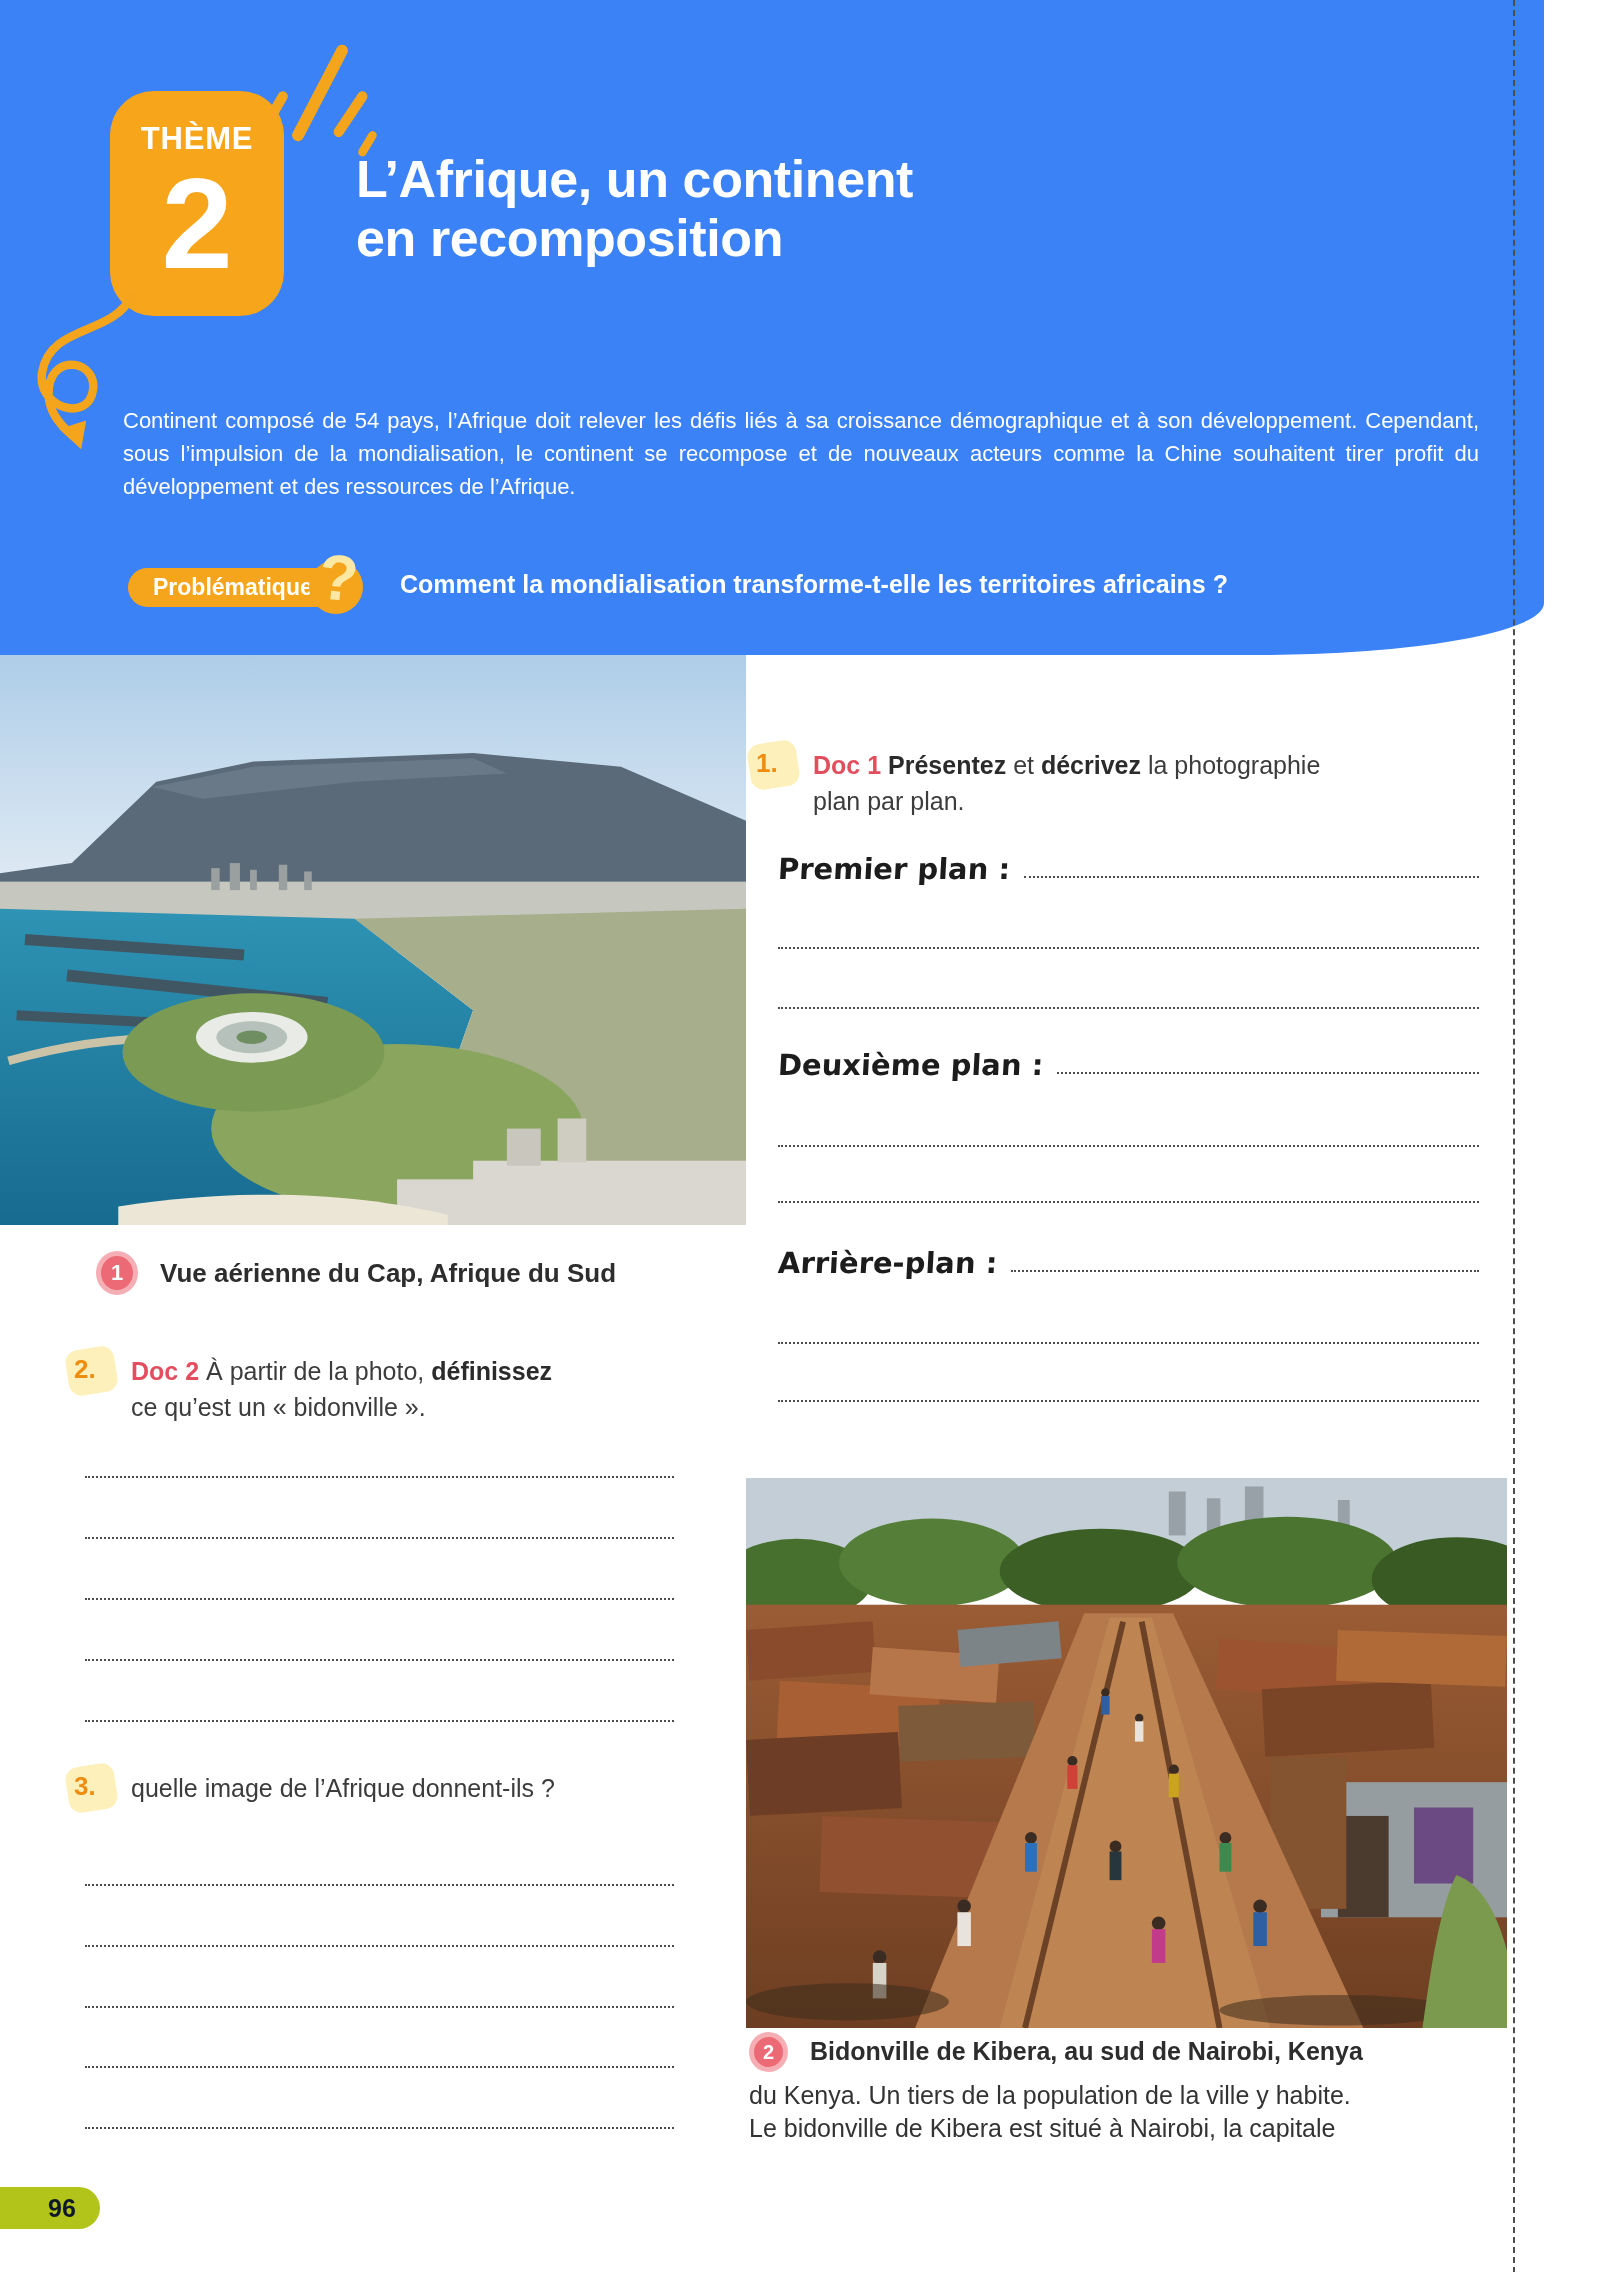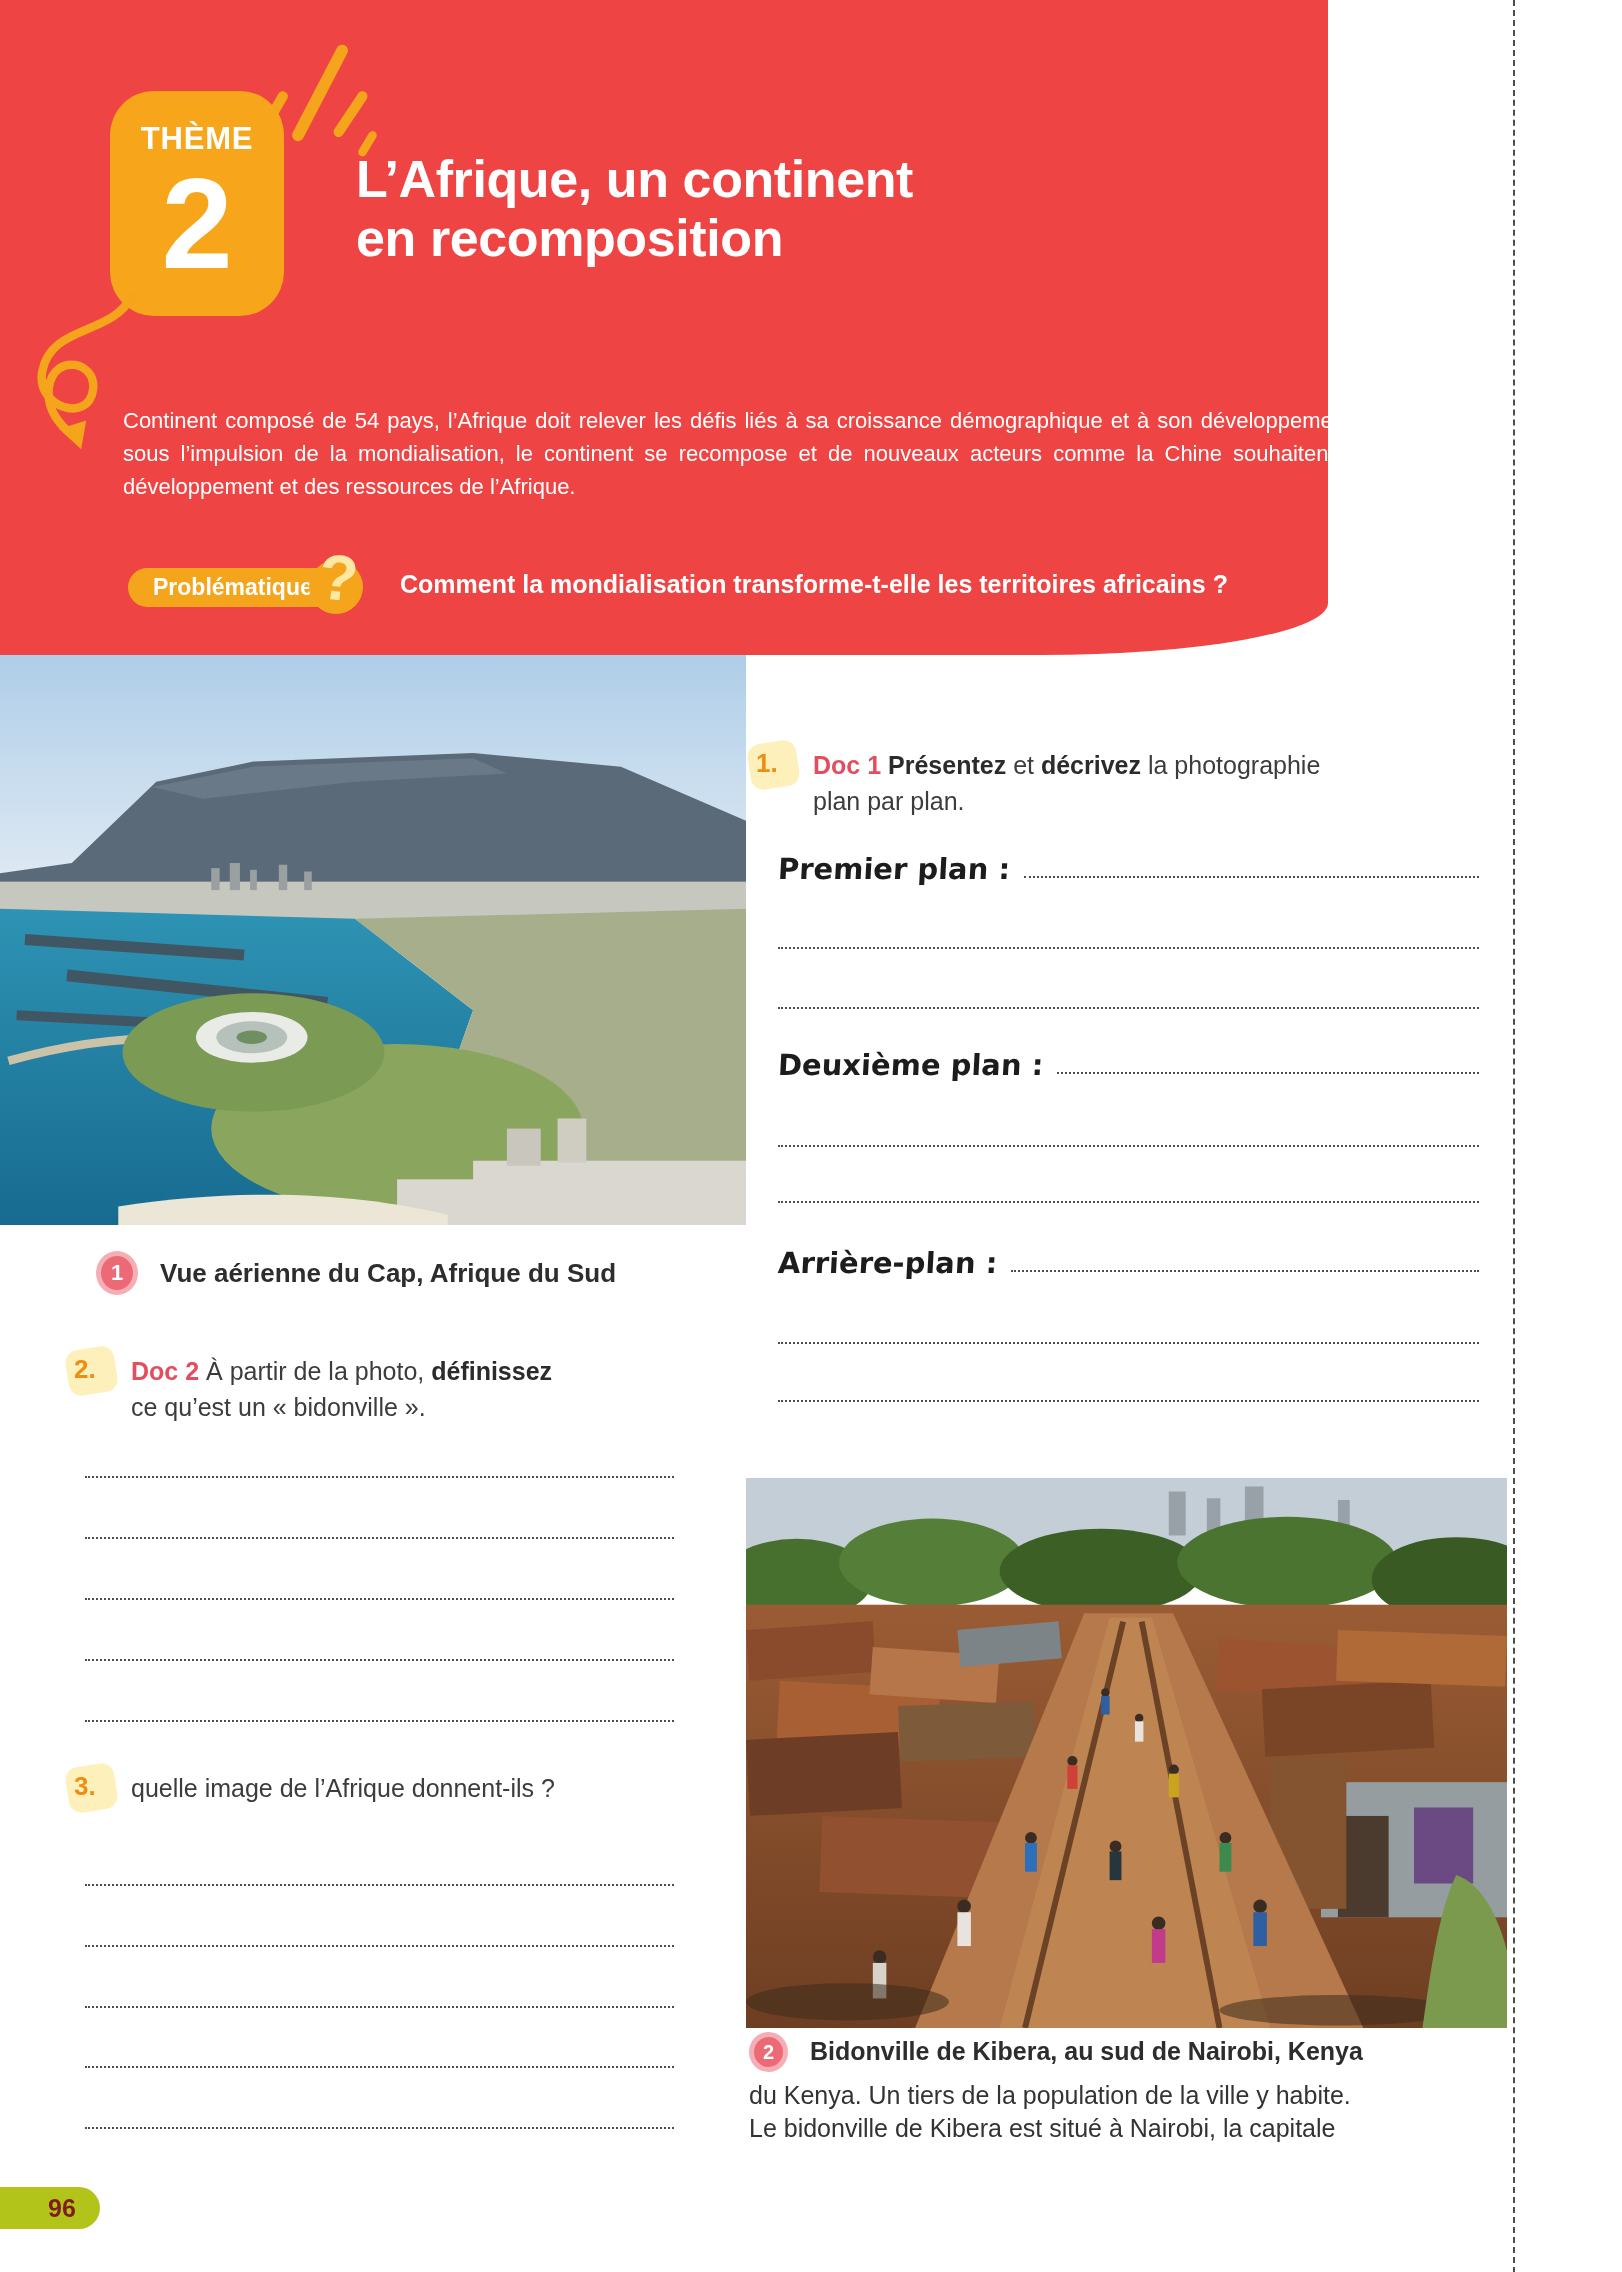--- a/index.html
+++ b/index.html
@@ -1,20 +1,20 @@
 <!DOCTYPE html>
 <html lang="fr" style="font-size:13.5px"><head>
 <meta charset="utf-8">
 <style>
   html,body{margin:0;padding:0;background:#ffffff;}
   #page{position:relative;width:1623px;height:2273px;background:#ffffff;overflow:hidden;
         font-family:"Liberation Sans",sans-serif;}
 
   
-  .header{position:absolute;left:0;top:0;width:1328px;height:655px;background:#ef4444;
+  .header{position:absolute;left:0;top:0;width:1544px;height:655px;background:#3b82f6;
           border-bottom-right-radius:287px 52px;}
   .badge{position:absolute;left:110px;top:91px;width:174px;height:225px;background:#f7a51b;
          border-radius:44px;text-align:center;}
   .badge-label{margin-top:30px;color:#fff;font-weight:800;font-size:31px;letter-spacing:0.8px;}
   .badge-num{color:#fff;font-weight:800;font-size:128px;line-height:1.05;margin-top:0;}
   .title{position:absolute;left:348px;top:142px;margin:8px;color:#fff;font-size:52px;font-weight:700;
          line-height:1.13;letter-spacing:-0.4px;}
   .intro{position:absolute;left:123px;top:404px;width:1356px;margin:0;color:#fff;font-size:22px;
          line-height:1.5;text-align:justify;}
   .problematique{position:absolute;left:128px;top:548px;width:1394px;height:85px;}
@@ -54,21 +54,21 @@
 
   
   .ans-row{position:absolute;display:flex;align-items:flex-end;}
   .hand{font-family:"DejaVu Sans",sans-serif;font-weight:700;font-size:29px;color:#1c1c1c;
         white-space:nowrap;transform:skewX(-3deg);}
   .dfill{flex:1;height:0;border-bottom:2.2px dotted #4c4c4c;margin:0 0 7.6px 13.5px;}
   .dline{position:absolute;height:0;border-bottom:2.2px dotted #4c4c4c;}
 
   
   .pagenum{position:absolute;left:0;top:2187px;width:100px;height:42px;background:#b2c319;
-           border-radius:0 21px 21px 0;color:#7f1d1d;font-weight:700;font-size:25px;
+           border-radius:0 21px 21px 0;color:#0f172a;font-weight:700;font-size:25px;
            display:flex;align-items:center;justify-content:center;padding-left:24px;box-sizing:border-box;}
   .cutline{position:absolute;left:1513px;top:0;height:2273px;width:0;border-left:2.5px dashed #4d4d4d;z-index:60;}
 </style>
 </head>
 <body>
 
 <div id="page">
 
   <div class="header">
 

